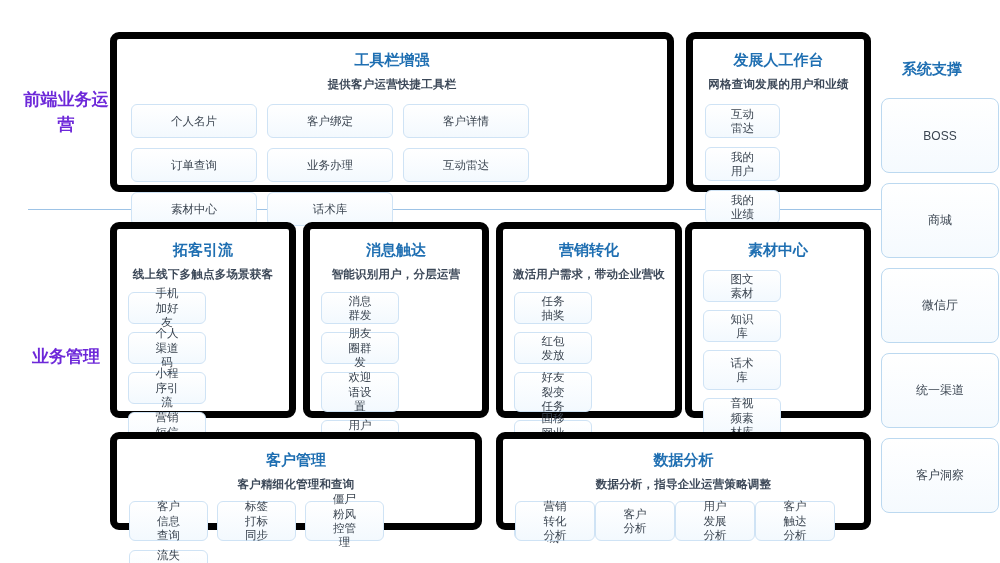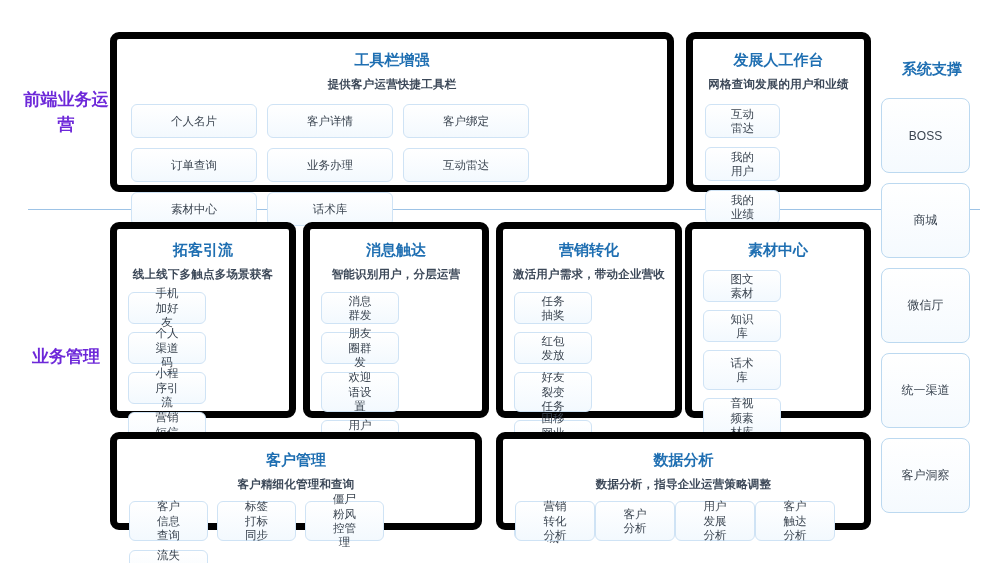--- a/index.html
+++ b/index.html
@@ -86,21 +86,21 @@
   #grp-dev .tiles{gap:9px;padding:12px 12px 0 12px;}
   #grp-dev .tile{width:75px;height:34px;}
 
   
   #col-support{position:absolute;left:881px;top:32px;width:102px;height:498px;}
   .support-title{
     text-align:center;font-size:15px;font-weight:bold;color:#1f6fb2;
     margin-top:28px;
   }
   .support-list{
-    position:absolute;left:0;top:66px;width:89px;
+    position:absolute;left:0;top:66px;width:118px;
     display:flex;flex-direction:column;gap:10px;
   }
   .support-item{
     height:73px;
     border:1px solid #bcd9f0;
     border-radius:8px;
     background:linear-gradient(180deg,#ffffff 0%,#f5fafe 100%);
     display:flex;align-items:center;justify-content:center;
     font-size:12px;color:#3a4450;
   }
@@ -132,22 +132,22 @@
 
   <div class="side-label" id="side-front">前端业务运营</div>
   <div class="side-label" id="side-biz">业务管理</div>
   <div class="divider"></div>
 
   <div class="group" id="grp-toolbar">
     <div class="group-title">工具栏增强</div>
     <div class="group-sub">提供客户运营快捷工具栏</div>
     <div class="tiles">
       <div class="tile">个人名片</div>
+      <div class="tile">客户绑定</div>
       <div class="tile">客户详情</div>
-      <div class="tile">客户绑定</div>
       <div class="tile">订单查询</div>
       <div class="tile">业务办理</div>
       <div class="tile">互动雷达</div>
       <div class="tile">素材中心</div>
       <div class="tile">话术库</div>
     </div>
   </div>
 
   <div class="group" id="grp-dev">
     <div class="group-title">发展人工作台</div>

